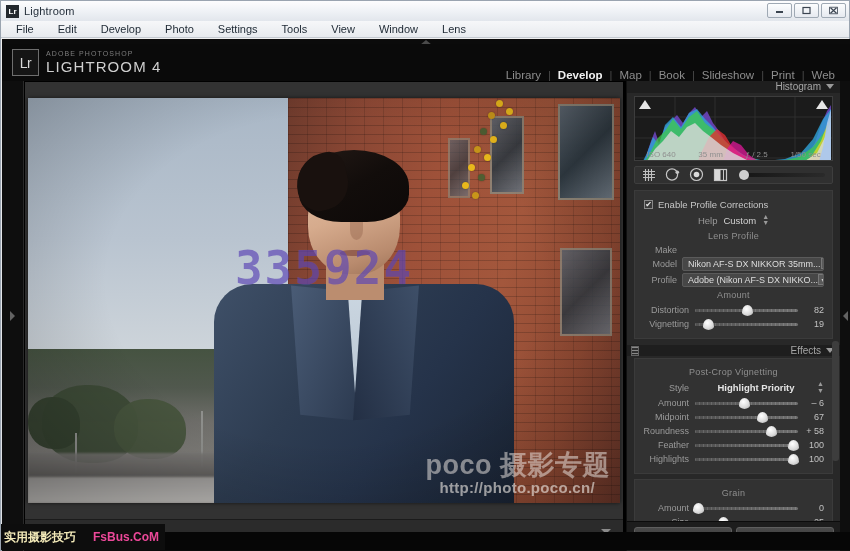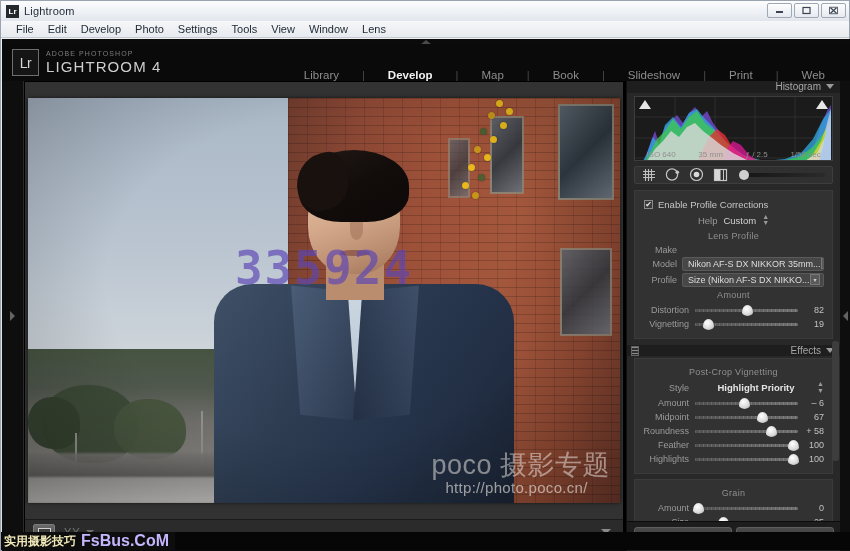--- a/index.html
+++ b/index.html
@@ -59,21 +59,21 @@
   .win-btn svg { display:block; }
 
   
   #menubar {
     height: 17px;
     display: flex;
     align-items: center;
     padding-left: 8px;
     background: linear-gradient(to bottom, #f6f7f9, #e7eaee);
     border-bottom: 1px solid #c3c9d0;
-    gap: 0;
+    gap: 10px;
   }
   .menu-item {
     font-size: 11px;
     color: #1d2833;
     padding: 1px 7px;
     white-space: nowrap;
   }
 
   
   #lr-shell {
@@ -139,24 +139,24 @@
     letter-spacing: 1.1px;
   }
   #id-line2 {
     font-size: 15px;
     color: #cfcfcf;
     letter-spacing: 1.1px;
     margin-top: 1px;
   }
   #module-nav {
     position: absolute;
-    right: 18px;
-    display: flex;
-    align-items: center;
-    gap: 16px;
+    right: 8px;
+    display: flex;
+    align-items: center;
+    gap: 0px;
     font-size: 11.5px;
     margin-top: 24px;
   }
   .mod {
     color: #8d8d8d;
     padding: 0 7px;
     white-space: nowrap;
   }
   .mod.active {
     color: #f2f2f2;
@@ -396,20 +396,21 @@
     text-shadow: 0 0 1px rgba(255,255,255,.15);
     white-space: nowrap;
     pointer-events: none;
   }
   #wm-poco {
     position: absolute;
     right: 10px; bottom: 8px;
     text-align: left;
     pointer-events: none;
     line-height: 1.02;
+    font-weight: bold;
   }
   #wm-poco-main {
     font-size: 27px;
     color: rgba(235,230,226,.52);
     letter-spacing: .5px;
     white-space: nowrap;
   }
   #wm-poco-url {
     font-size: 15px;
     color: rgba(238,233,228,.62);
@@ -744,38 +745,39 @@
   #right-collapse {
     width: 10px;
     background: #0e0e0e;
     display: flex; align-items: center; justify-content: center;
   }
 
   
   #bottom-wm {
     position: absolute;
     left: 0; bottom: 0;
-    height: 18px;
+    height: 26px;
     display: flex;
     align-items: center;
     padding: 0 6px 0 3px;
     background: #0d0d0d;
     gap: 5px;
     z-index: 40;
   }
   #bw-cn {
     font-size: 12px;
     color: #f2e9b8;
     font-weight: bold;
     font-family: "DejaVu Sans", sans-serif;
   }
   #bw-en {
-    font-size: 16px;
-    color: #c4b5fd;
+    font-size: 12px;
+    color: #ec4899;
     font-weight: bold;
+    margin-left: 12px;
   }
   #status-strip {
     position: absolute;
     left: 0; bottom: 0;
     width: 850px; height: 18px;
     background: #060606;
     z-index: 30;
   }
 </style>
 </head>
@@ -1028,21 +1030,21 @@
           <div class="combo-row">
             <span class="clbl">Model</span>
             <span class="combo">
               <span>Nikon AF-S DX NIKKOR 35mm...</span>
               <span class="cbtn">▾</span>
             </span>
           </div>
           <div class="combo-row">
             <span class="clbl">Profile</span>
             <span class="combo">
-              <span>Size (Nikon AF-S DX NIKKO...</span>
+              <span>Adobe (Nikon AF-S DX NIKKO...</span>
               <span class="cbtn">▾</span>
             </span>
           </div>
           <div class="sec-title">Amount</div>
           <div class="row">
             <span class="lbl">Distortion</span>
             <span class="slider">
               <span class="track-dots"></span>
               <span class="knob" style="left:50%"></span>
             </span>

